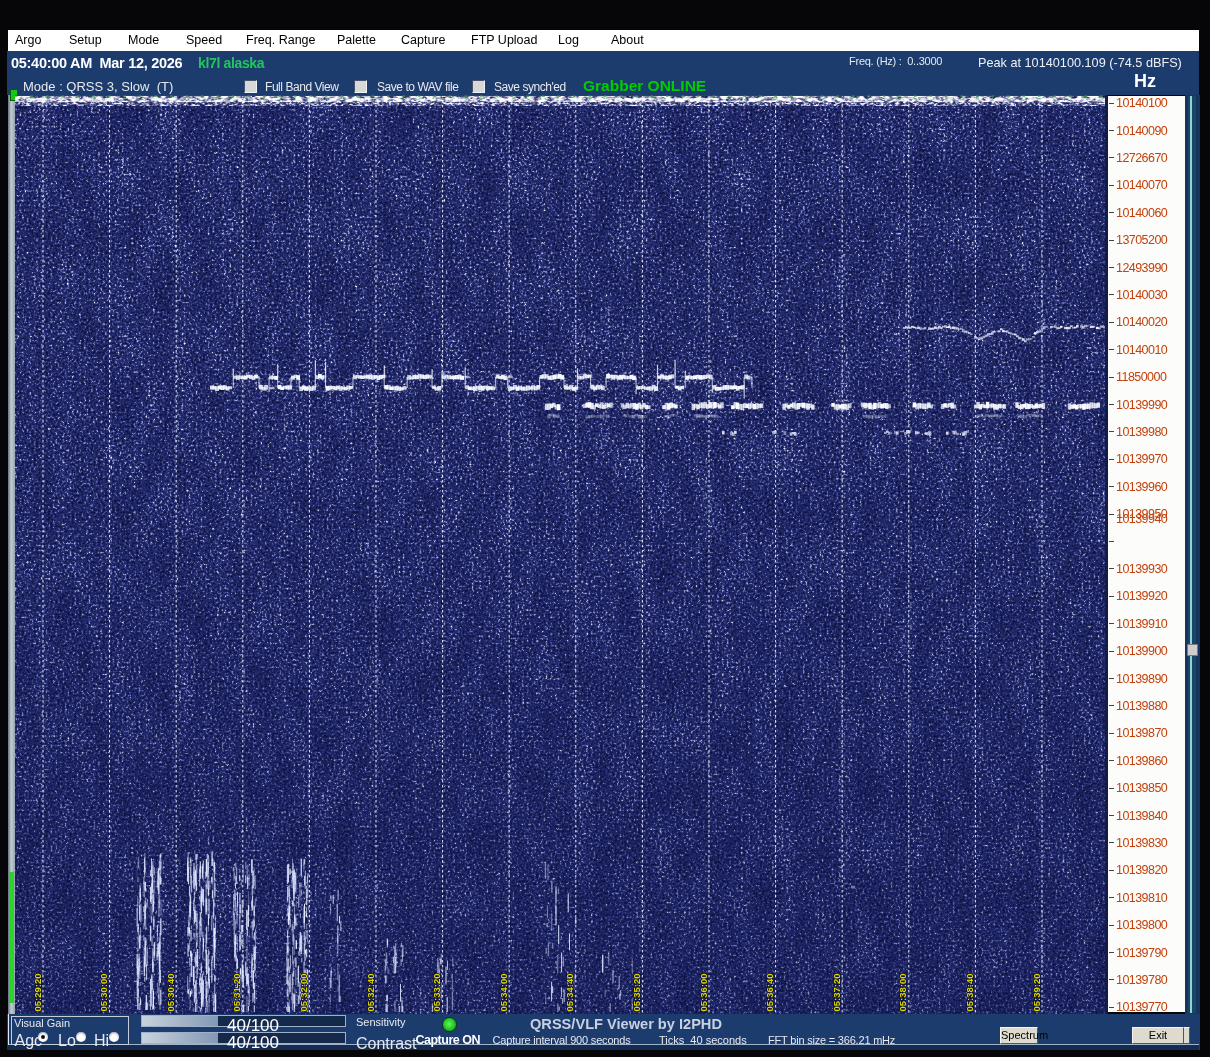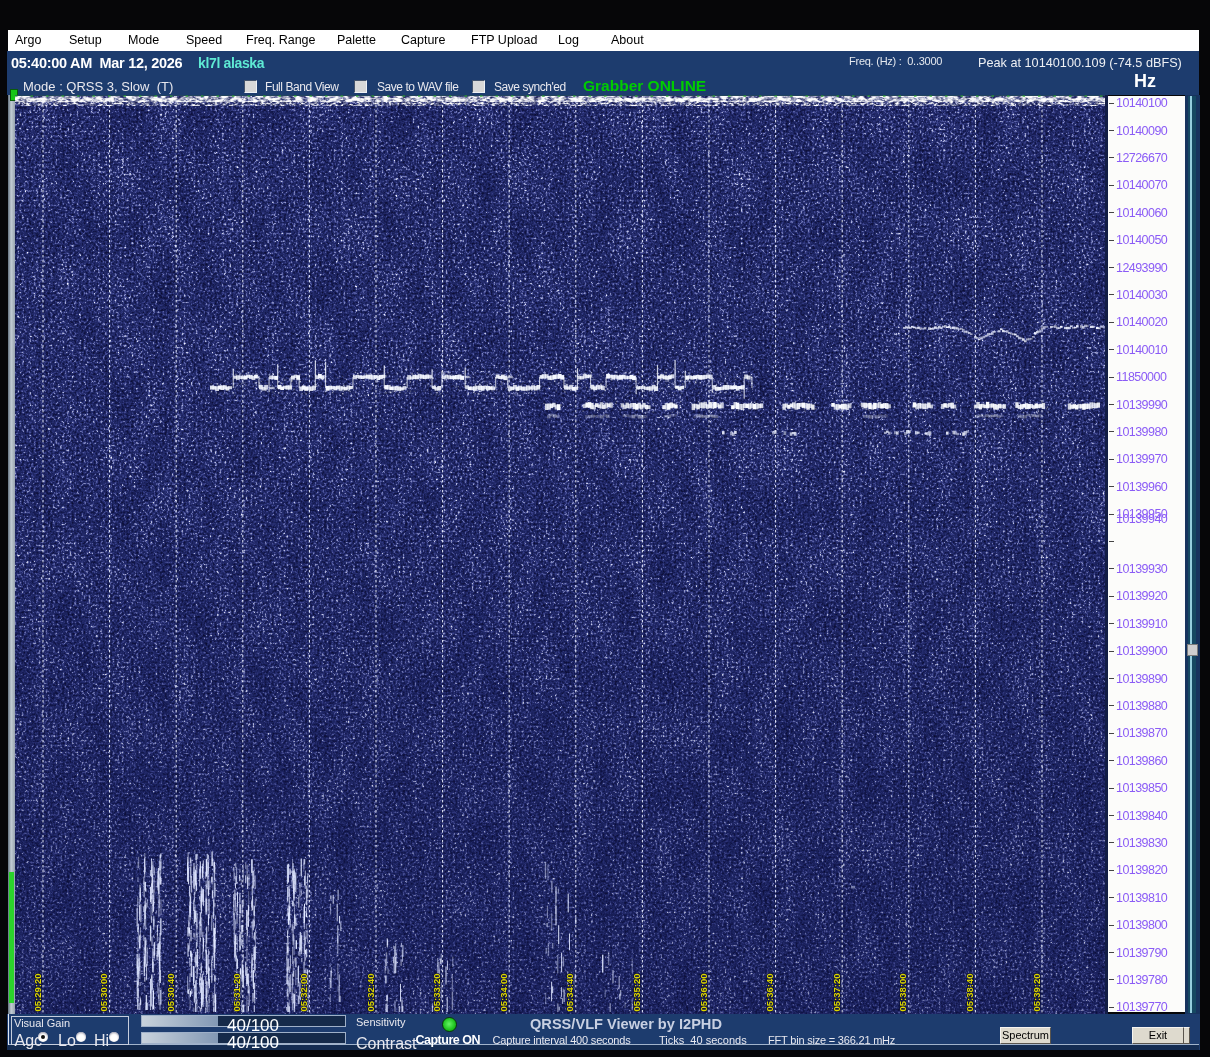--- a/index.html
+++ b/index.html
@@ -2,34 +2,34 @@
 <html><head><meta charset="utf-8">
 <style>
 *{margin:0;padding:0;box-sizing:border-box}
 html,body{width:1210px;height:1057px;background:#060608;overflow:hidden}
 body{font-family:"Liberation Sans",sans-serif;position:relative}
 .abs{position:absolute}
 #menubar{left:8px;top:30px;width:1191px;height:21px;background:#fff;color:#000;font-size:12.5px}
 #menubar span{position:absolute;top:3px}
 #hdr{left:7px;top:51px;width:1192px;height:44px;background:#1d3c6e}
 #datetxt{left:4px;top:4px;font-size:14.5px;font-weight:bold;color:#fff;letter-spacing:-0.28px}
-#calltxt{left:191px;top:4px;font-size:14px;font-weight:bold;color:#5eead4;letter-spacing:-0.35px}
+#calltxt{left:191px;top:4px;font-size:14px;font-weight:bold;color:#22c55e;letter-spacing:-0.35px}
 #freqtxt{left:842px;top:4px;font-size:11px;color:#e4e8ee;letter-spacing:-0.25px}
 #peaktxt{left:971px;top:5px;font-size:12.7px;color:#eef0f4}
 #modetxt{left:16px;top:28px;font-size:13px;color:#e8e8ee}
 #grabtxt{left:576px;top:26px;font-size:15.5px;font-weight:bold;color:#0c0}
 #hztxt{left:1127px;top:20px;font-size:18px;font-weight:bold;color:#fff}
 .cb{position:absolute;width:13px;height:13px;background:#d8d8d8;border-top:1.5px solid #44536b;border-left:1.5px solid #44536b;border-right:1.5px solid #eef2f8;border-bottom:1.5px solid #eef2f8;top:29px}
 .cbl{position:absolute;top:29px;font-size:12px;color:#e8e8ee;letter-spacing:-0.45px}
 #wf{left:15px;top:95px;width:1090px;height:919px;background:#1b2364}
 #lstrip{left:8px;top:95px;width:7px;height:919px;background:linear-gradient(90deg,#63717f,#c2ccd4 45%,#98a4ae)}
 #lgreen{left:9px;top:872px;width:5px;height:131px;background:#2bd32b}
 #gsq{left:10px;top:89px;width:8px;height:12px;background:#17c517;border:1px solid #0a5c0a}
 #rpanel{left:1108px;top:96px;width:76.5px;height:916px;background:#fcfcfa}
-#rpanel .fl{position:absolute;left:8px;font-size:12.5px;color:#8b5cf6;letter-spacing:-0.55px}
+#rpanel .fl{position:absolute;left:8px;font-size:12.5px;color:#c2410c;letter-spacing:-0.55px}
 #rpanel .tick{position:absolute;left:1px;width:5px;height:1px;background:#444}
 #rgap{left:1184.5px;top:95px;width:15px;height:919px;background:#17335e}
 #sbg{left:1187.5px;top:96px;width:8.5px;height:917px;background:#154862}
 #sbl{left:1190.2px;top:96px;width:2.2px;height:917px;background:#95cede}
 #thumb{left:1186.5px;top:644px;width:11px;height:12px;background:#cfcfcf;border:1px solid #7c7c7c}
 #rblack{left:1199.5px;top:30px;width:10.5px;height:1027px;background:#060608}
 #ftr{left:7px;top:1014px;width:1192.5px;height:36px;background:#1d3c6e;color:#e8e8ee}
 #ftrline{position:absolute;left:1px;top:30px;width:1191px;height:1px;background:#b9c8dc;opacity:0.85}
 #ftredge{position:absolute;left:1px;top:0;width:1px;height:31px;background:#dfe8f4}
 #ftrdark{position:absolute;left:0;top:31px;width:1192px;height:5px;background:#142c52}
@@ -2407,21 +2407,21 @@
     <div class="fl" style="top:0.2px">10140100</div>
     <div class="tick" style="top:33.9px"></div>
     <div class="fl" style="top:27.6px">10140090</div>
     <div class="tick" style="top:61.3px"></div>
     <div class="fl" style="top:55.0px">12726670</div>
     <div class="tick" style="top:88.7px"></div>
     <div class="fl" style="top:82.4px">10140070</div>
     <div class="tick" style="top:116.1px"></div>
     <div class="fl" style="top:109.8px">10140060</div>
     <div class="tick" style="top:143.5px"></div>
-    <div class="fl" style="top:137.2px">10140050</div>
+    <div class="fl" style="top:137.2px">13705200</div>
     <div class="tick" style="top:170.9px"></div>
     <div class="fl" style="top:164.6px">12493990</div>
     <div class="tick" style="top:198.3px"></div>
     <div class="fl" style="top:192.0px">10140030</div>
     <div class="tick" style="top:225.7px"></div>
     <div class="fl" style="top:219.4px">10140020</div>
     <div class="tick" style="top:253.1px"></div>
     <div class="fl" style="top:246.8px">10140010</div>
     <div class="tick" style="top:280.5px"></div>
     <div class="fl" style="top:274.2px">11850000</div>
@@ -2497,19 +2497,19 @@
     </div>
 <div class="sbar" style="top:18px">
       <div class="sfill"></div>
       <span class="sval">40/100</span>
     </div>
 <span id="sens">Sensitivity</span>
 <span id="cont">Contrast</span>
 <span id="led"></span>
 <span id="capon">Capture ON</span>
 <span id="title">QRSS/VLF Viewer by I2PHD</span>
-<span id="capint">Capture interval 400 seconds</span>
+<span id="capint">Capture interval 900 seconds</span>
 <span id="tickslbl">Ticks&nbsp; 40 seconds</span>
 <span id="fft">FFT bin size = 366.21 mHz</span>
-<span class="btn" style="left:993px;width:51px">Spectrum</span>
+<span class="btn" style="left:993px;width:38px">Spectrum</span>
 <span class="btn" style="left:1133px;width:50px">Stop</span>
 <span class="btn" style="left:1125px;width:52px">Exit</span>
 </div>
 
 </body></html>

